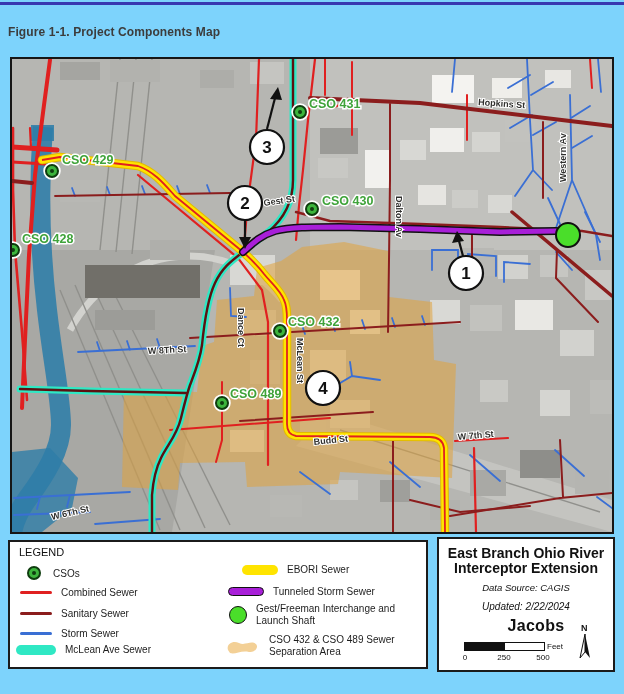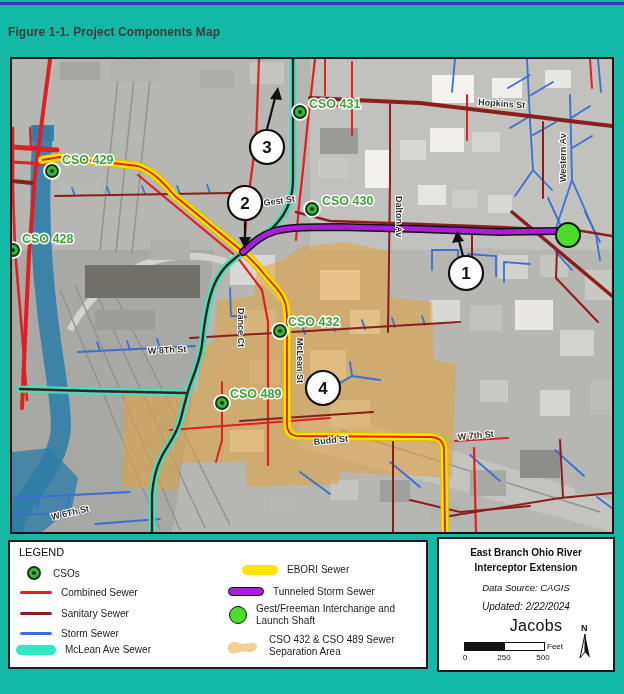--- a/index.html
+++ b/index.html
@@ -1,33 +1,33 @@
 <!DOCTYPE html>
 <html><head>
 <meta charset="utf-8">
 <style>
   html,body{margin:0;padding:0;background:#fff;}
-  .page{position:relative;width:624px;height:694px;background:#14b8a6;font-family:"Liberation Sans",sans-serif;overflow:hidden;}
+  .page{position:relative;width:624px;height:694px;background:#7dd3fc;font-family:"Liberation Sans",sans-serif;overflow:hidden;}
   .top-rule{position:absolute;left:0;top:2px;width:624px;height:3px;}
   .fig-title{position:absolute;left:8px;top:25px;font-size:12px;font-weight:bold;color:#3c3c3c;letter-spacing:.1px;}
   .map-frame{position:absolute;left:10px;top:57px;width:600px;height:473px;border:2px solid #161616;background:#b6b6b2;}
   .callout-box{position:absolute;left:12px;top:62px;width:224px;background:#fff;border:1.5px solid #111;padding:3px 6px;z-index:5;}
   .callout-box div{font-size:10.3px;font-weight:bold;color:#111;line-height:14.6px;white-space:nowrap;}
   .legend-box{position:absolute;left:8px;top:540px;width:416px;height:125px;border:2px solid #1b1b1b;background:#fff;}
   .legend-title{position:absolute;left:9px;top:4px;font-size:11px;font-weight:normal;color:#111;}
   .lg-row{position:absolute;display:flex;align-items:center;gap:9px;}
   .lg-label{font-size:10px;color:#1d1d1d;white-space:nowrap;}
   .lg-label2{font-size:10px;color:#1d1d1d;line-height:11.5px;white-space:nowrap;}
   .sw-line{width:32px;height:3px;border-radius:2px;flex:0 0 auto;}
   .sw-bar{flex:0 0 auto;border-radius:5px;}
   .title-box{position:absolute;left:437px;top:537px;width:174px;height:131px;border:2px solid #1b1b1b;background:#fff;text-align:center;}
-  .tb-title{font-size:10px;font-weight:bold;color:#111;line-height:14.5px;margin-top:7px;}
+  .tb-title{font-size:14px;font-weight:bold;color:#111;line-height:14.5px;margin-top:7px;}
   .tb-src{font-size:9.5px;color:#111;margin-top:7px;font-style:italic;}
   .tb-upd{font-size:10px;font-style:italic;color:#111;margin-top:8px;}
-  .tb-logo{font-size:16px;font-weight:normal;color:#111;margin-top:5px;letter-spacing:.3px;margin-left:20px;}
+  .tb-logo{font-size:16px;font-weight:bold;color:#111;margin-top:5px;letter-spacing:.3px;margin-left:20px;}
   .scalebar{position:absolute;left:25px;top:103px;display:flex;}
   .sb-black{width:39px;height:7px;background:#111;border:1px solid #111;}
   .sb-white{width:39px;height:7px;background:#fff;border:1px solid #111;border-left:none;}
   .sb-tick{position:absolute;top:114px;font-size:8px;color:#111;transform:translateX(-50%);}
   .sb-unit{position:absolute;left:108px;top:103px;font-size:8px;color:#111;}
   .north-n{position:absolute;left:142px;top:84px;font-size:9px;font-weight:bold;color:#111;}
   .north-arrow{position:absolute;left:138px;top:94px;}
   
   .red{stroke:#e02020;fill:none;stroke-linecap:round;}
   .dred{stroke:#8b1d1d;fill:none;stroke-linecap:round;}

